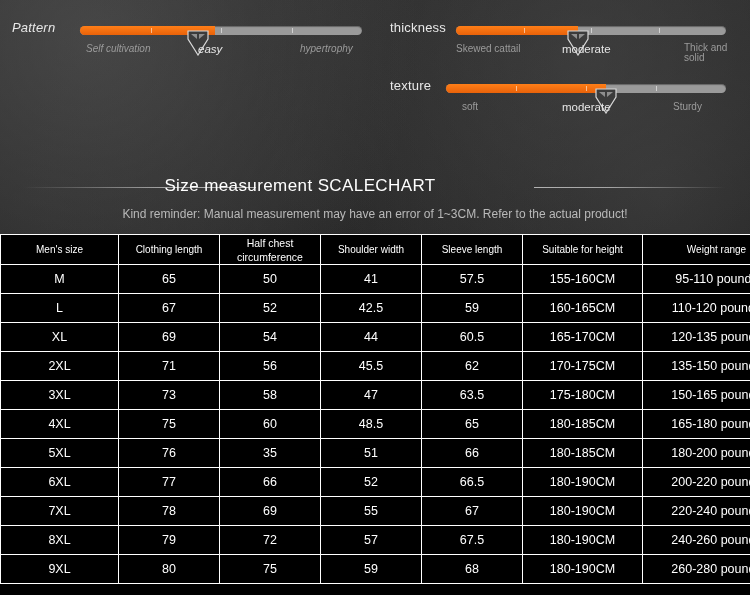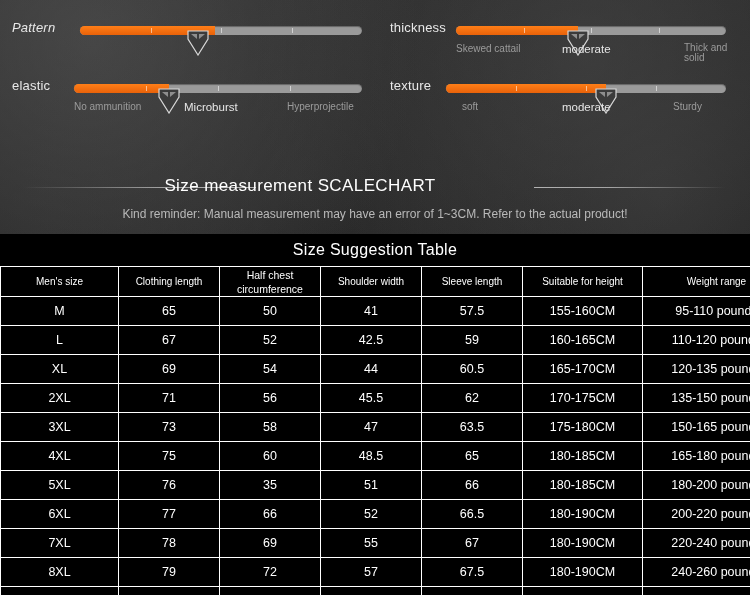--- a/index.html
+++ b/index.html
@@ -213,20 +213,25 @@
         <div class="tick" style="left:50%"></div>
         <div class="tick" style="left:75%"></div>
         <div class="knob" style="left:42%">
           <svg width="22" height="26" viewBox="0 0 22 26">
             <path d="M1 1 L21 1 L21 9 L11 25 L1 9 Z" fill="#3b3b3b" stroke="#d8d8d8" stroke-width="1.2"></path>
             <path d="M4 4 L10 4 L10 9 Z" fill="#8e8e8e"></path>
             <path d="M12 4 L18 4 L12 9 Z" fill="#8e8e8e"></path>
           </svg>
         </div>
       </div>
+      <div class="scale-labels">
+        <span style="left:74px;">Self cultivation</span>
+        <span class="mid" style="left:186px;">easy</span>
+        <span style="left:288px;">hypertrophy</span>
+      </div>
     </div>
 
     <div class="slider-group sg-1">
       <div class="sg-label">thickness</div>
       <div class="track" style="left:66px; width:270px;">
         <div class="track-fill" style="width:45%"></div>
         <div class="tick" style="left:25%"></div>
         <div class="tick" style="left:50%"></div>
         <div class="tick" style="left:75%"></div>
         <div class="knob" style="left:45%">
@@ -237,41 +242,20 @@
           </svg>
         </div>
       </div>
       <div class="scale-labels">
         <span style="left:66px;">Skewed cattail</span>
         <span class="mid" style="left:172px;">moderate</span>
         <span style="left:283px; width:48px; white-space:normal; line-height:10px;margin-left:11px;">Thick and solid</span>
       </div>
     </div>
 
-    <div class="slider-group sg-2">
-      <div class="sg-label">elastic</div>
-      <div class="track" style="left:62px; width:288px;">
-        <div class="track-fill" style="width:33%"></div>
-        <div class="tick" style="left:25%"></div>
-        <div class="tick" style="left:50%"></div>
-        <div class="tick" style="left:75%"></div>
-        <div class="knob" style="left:33%">
-          <svg width="22" height="26" viewBox="0 0 22 26">
-            <path d="M1 1 L21 1 L21 9 L11 25 L1 9 Z" fill="#3b3b3b" stroke="#d8d8d8" stroke-width="1.2"></path>
-            <path d="M4 4 L10 4 L10 9 Z" fill="#8e8e8e"></path>
-            <path d="M12 4 L18 4 L12 9 Z" fill="#8e8e8e"></path>
-          </svg>
-        </div>
-      </div>
-      <div class="scale-labels">
-        <span style="left:62px;">No ammunition</span>
-        <span class="mid" style="left:172px;">Microburst</span>
-        <span style="left:275px;">Hyperprojectile</span>
-      </div>
-    </div>
 
     <div class="slider-group sg-3">
       <div class="sg-label">texture</div>
       <div class="track" style="left:56px; width:280px;">
         <div class="track-fill" style="width:57%"></div>
         <div class="tick" style="left:25%"></div>
         <div class="tick" style="left:50%"></div>
         <div class="tick" style="left:75%"></div>
         <div class="knob" style="left:57%">
           <svg width="22" height="26" viewBox="0 0 22 26">
@@ -290,21 +274,20 @@
   </div>
 
   <div class="title-band">
     <div class="rule left"></div>
     <div class="rule right"></div>
     <div class="scalechart-title">Size measurement SCALECHART</div>
     <div class="reminder">Kind reminder: Manual measurement may have an error of 1~3CM. Refer to the actual product!</div>
   </div>
 
   <div class="table-wrap">
-    <div class="table-title">Size Suggestion Table</div>
     <table class="size">
       <colgroup>
         <col class="c0">
           <col class="c1">
           <col class="c2">
           <col class="c3">
           <col class="c4">
           <col class="c5">
           <col class="c6">
       </colgroup>

